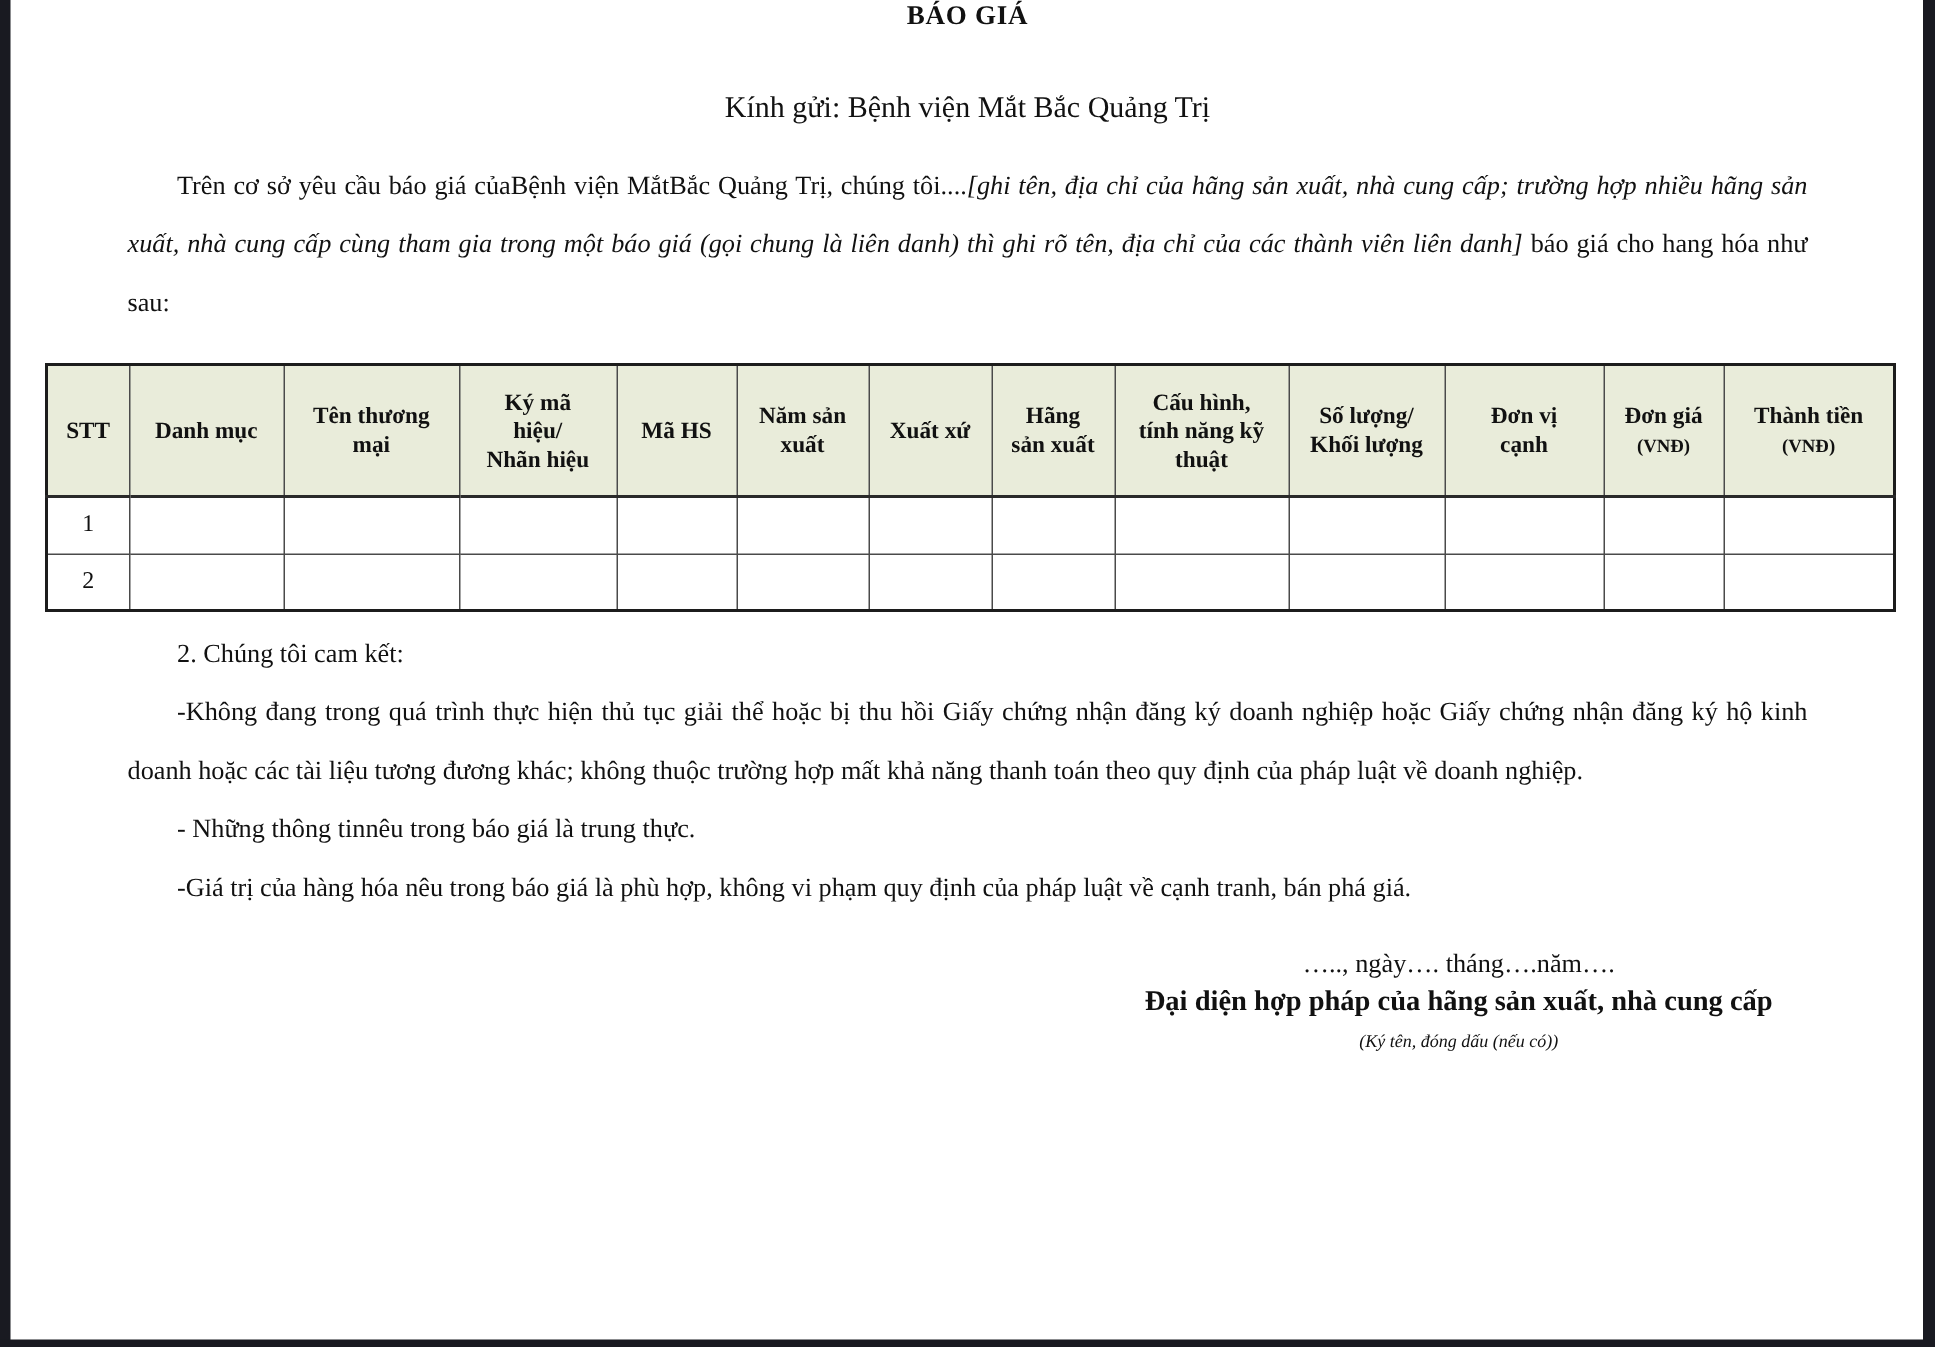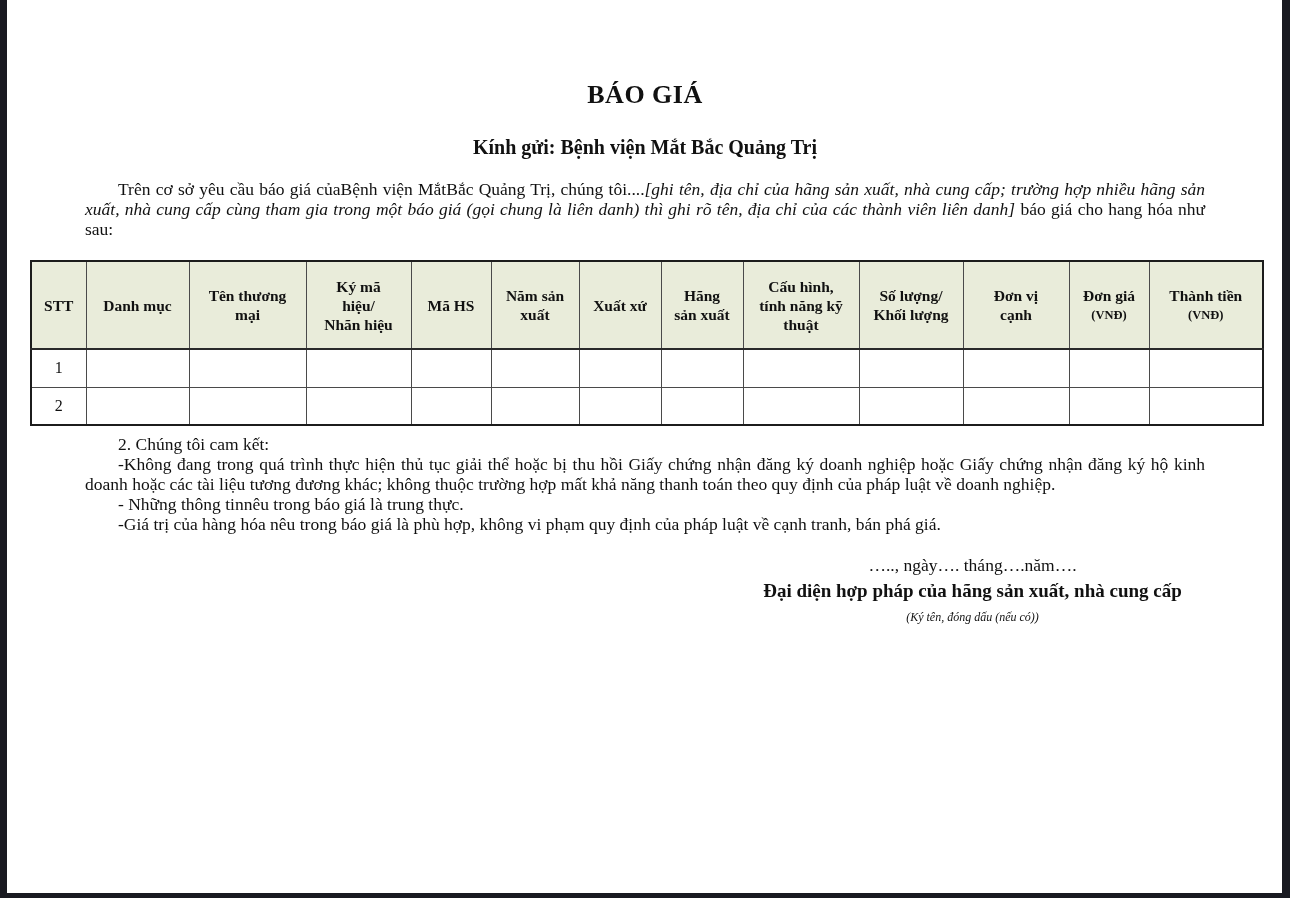--- a/index.html
+++ b/index.html
@@ -13,36 +13,35 @@
     overflow: hidden;
   }
   
   .edge-left   { position: absolute; left: 0; top: 0; width: 7px; height: 898px; background: #191a21; }
   .edge-right  { position: absolute; right: 0; top: 0; width: 8px; height: 898px; background: #191a21; }
   .edge-bottom { position: absolute; left: 0; bottom: 0; width: 1290px; height: 5px; background: #191a21; }
 
   .doc { position: absolute; left: 0; top: 0; width: 1290px; }
 
   .title {
-    margin-top: 80px;
     text-align: center;
-    font-size: 26px;
+    font-size: 18px;
     font-weight: bold;
     letter-spacing: 0.5px;
   }
   .recipient {
-    margin-top: 26px;
+    margin-top: 40px;
     text-align: center;
     font-size: 20px;
-    font-weight: bold;
+    font-weight: normal;
   }
   .body-text {
     margin: 0 85px;
     font-size: 17.5px;
-    line-height: 20px;
+    line-height: 39px;
     text-align: justify;
   }
   .intro { margin-top: 20px; text-indent: 33px; }
   .it { font-style: italic; }
 
   table.quote {
     margin: 21px 0 0 30px;
     width: 1232px;
     border-collapse: collapse;
     table-layout: fixed;

